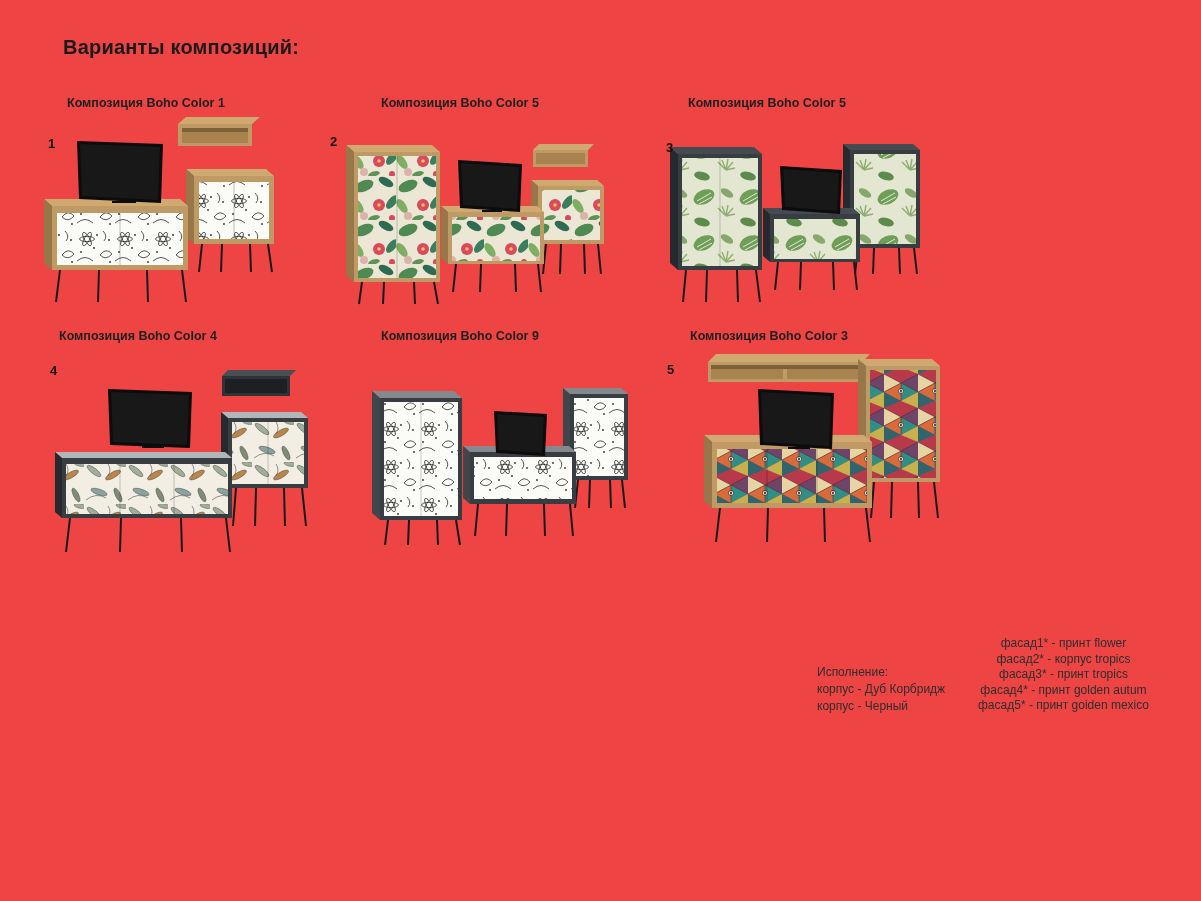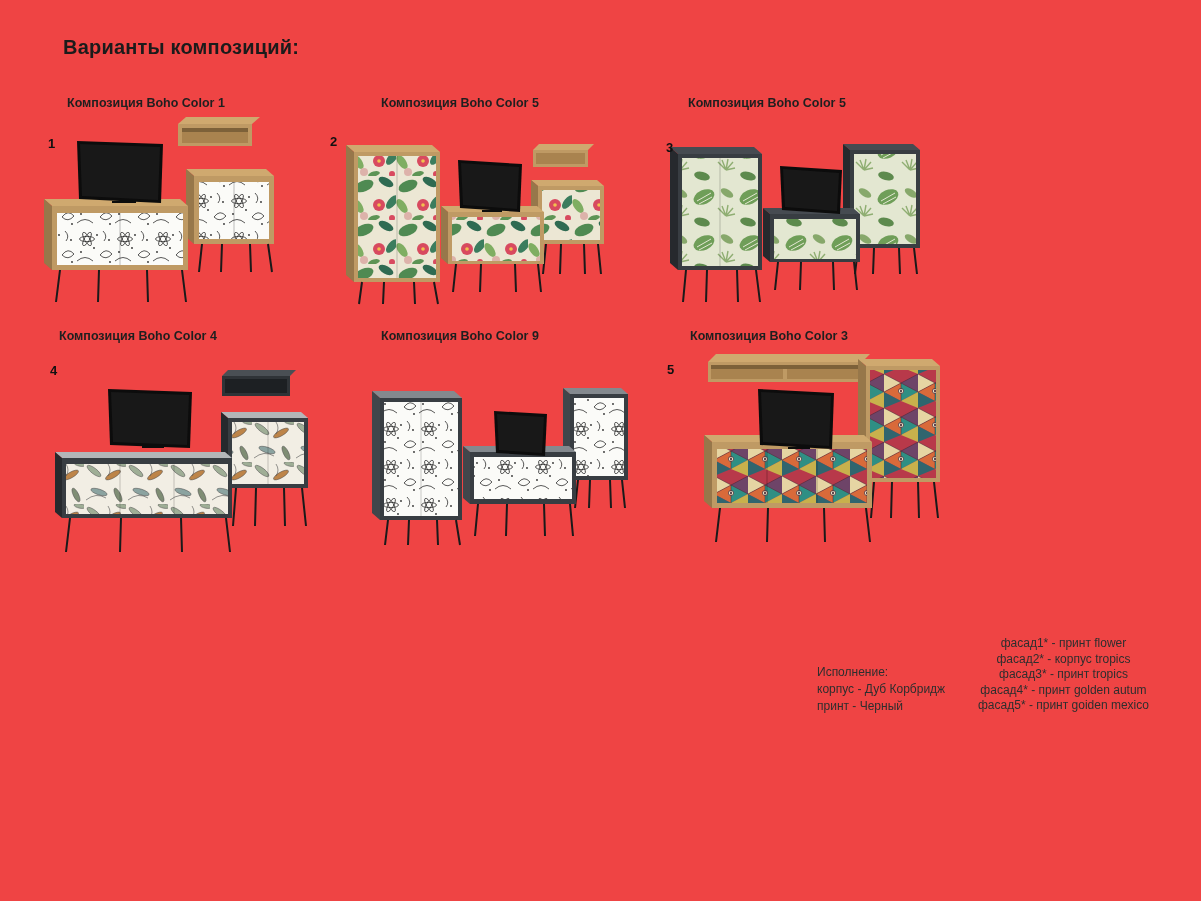--- a/index.html
+++ b/index.html
@@ -290,21 +290,21 @@
 
 <div class="num" style="left:48px;top:136px">1</div>
 <div class="num" style="left:330px;top:134px">2</div>
 <div class="num" style="left:666px;top:140px">3</div>
 <div class="num" style="left:50px;top:363px">4</div>
 <div class="num" style="left:667px;top:362px">5</div>
 
 <div class="legend-left">
   <div>Исполнение:</div>
   <div>корпус - Дуб Корбридж</div>
-  <div>принт - Черный</div>
+  <div>корпус - Черный</div>
 </div>
 
 <div class="legend-right">
   <div>фасад1* - принт flower</div>
   <div>фасад2* - корпус tropics</div>
   <div>фасад3* - принт tropics</div>
   <div>фасад4* - принт golden autum</div>
   <div>фасад5* - принт goiden mexico</div>
 </div>
 

